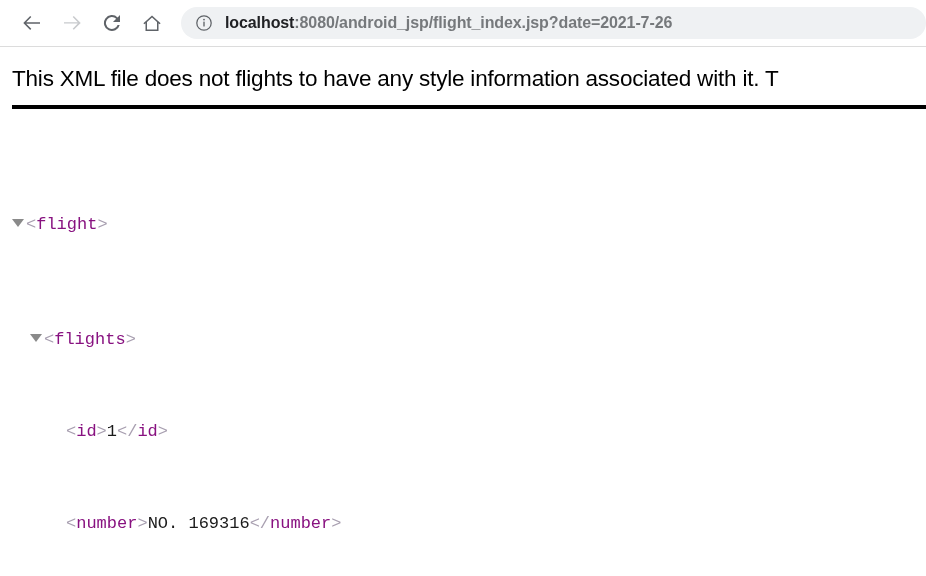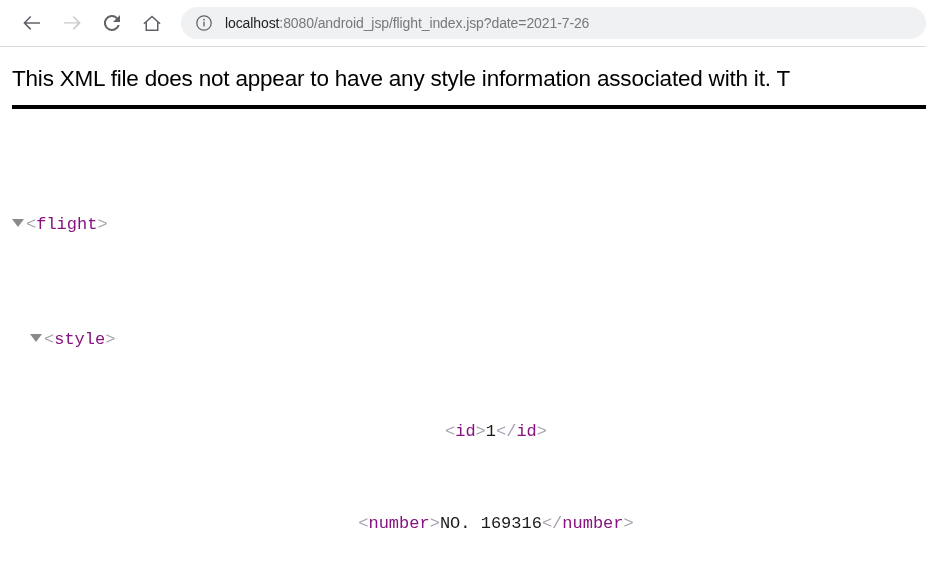--- a/index.html
+++ b/index.html
@@ -52,24 +52,25 @@
     flex: 0 0 auto;
     width: 18px;
     height: 18px;
     margin-right: 12px;
     display: flex;
     align-items: center;
     justify-content: center;
   }
   .url-text {
     font-family: "Liberation Sans", sans-serif;
-    font-size: 14px;
+    font-size: 16px;
     color: #76797c;
     white-space: nowrap;
     letter-spacing: -0.1px;
+    font-weight: bold;
   }
   .url-text .host { color: #202124; }
 
   
   .notice-wrap {
     padding: 0 0 0 12px;
     background: #ffffff;
   }
   .notice {
     font-family: "Liberation Sans", sans-serif;
@@ -92,21 +93,21 @@
     font-size: 17px;
     line-height: 23px;
     padding-top: 12px;
     padding-left: 12px;
     color: #000000;
     white-space: pre;
   }
   .line { position: relative; height: 23px; }
 
   .ind1 { padding-left: 18px; }
-  .ind3 { padding-left: 54px; text-align: center; }
+  .ind3 { padding-left: 54px; }
 
   .tw {
     display: inline-block;
     width: 0;
     height: 0;
     border-left: 6px solid transparent;
     border-right: 6px solid transparent;
     border-top: 8px solid #8a8a8a;
     vertical-align: middle;
     margin-right: 2px;
@@ -153,31 +154,31 @@
         <circle cx="10" cy="10" r="8" fill="none" stroke="#5f6368" stroke-width="1.4"></circle>
         <circle cx="10" cy="6.2" r="1" fill="#5f6368"></circle>
         <rect x="9.25" y="8.4" width="1.5" height="5.4" rx="0.6" fill="#5f6368"></rect>
       </svg>
     </span>
     <span class="url-text"><span class="host">localhost</span><span>:8080/android_jsp/flight_index.jsp?date=2021-7-26</span></span>
   </div>
 </div>
 
 <div class="notice-wrap">
-  <div class="notice">This XML file does not appear to have any style information associated with it. T</div>
+  <div class="notice">This XML file does not flights to have any style information associated with it. T</div>
   <div class="notice-rule"></div>
 </div>
 
 <div class="xml-tree">
 
   
   <div class="line"><span class="tw"></span><span class="br">&lt;</span><span class="tag">flight</span><span class="br">&gt;</span></div>
 
   
-  <div class="line ind1"><span class="tw"></span><span class="br">&lt;</span><span class="tag">style</span><span class="br">&gt;</span></div>
+  <div class="line ind1"><span class="tw"></span><span class="br">&lt;</span><span class="tag">flights</span><span class="br">&gt;</span></div>
 
   <div class="line ind3"><span class="br">&lt;</span><span class="tag">id</span><span class="br">&gt;</span><span class="txt">1</span><span class="br">&lt;/</span><span class="tag">id</span><span class="br">&gt;</span></div>
 
   <div class="line ind3"><span class="br">&lt;</span><span class="tag">number</span><span class="br">&gt;</span><span class="txt">NO. 169316</span><span class="br">&lt;/</span><span class="tag">number</span><span class="br">&gt;</span></div>
 
   
 
   
 
   

